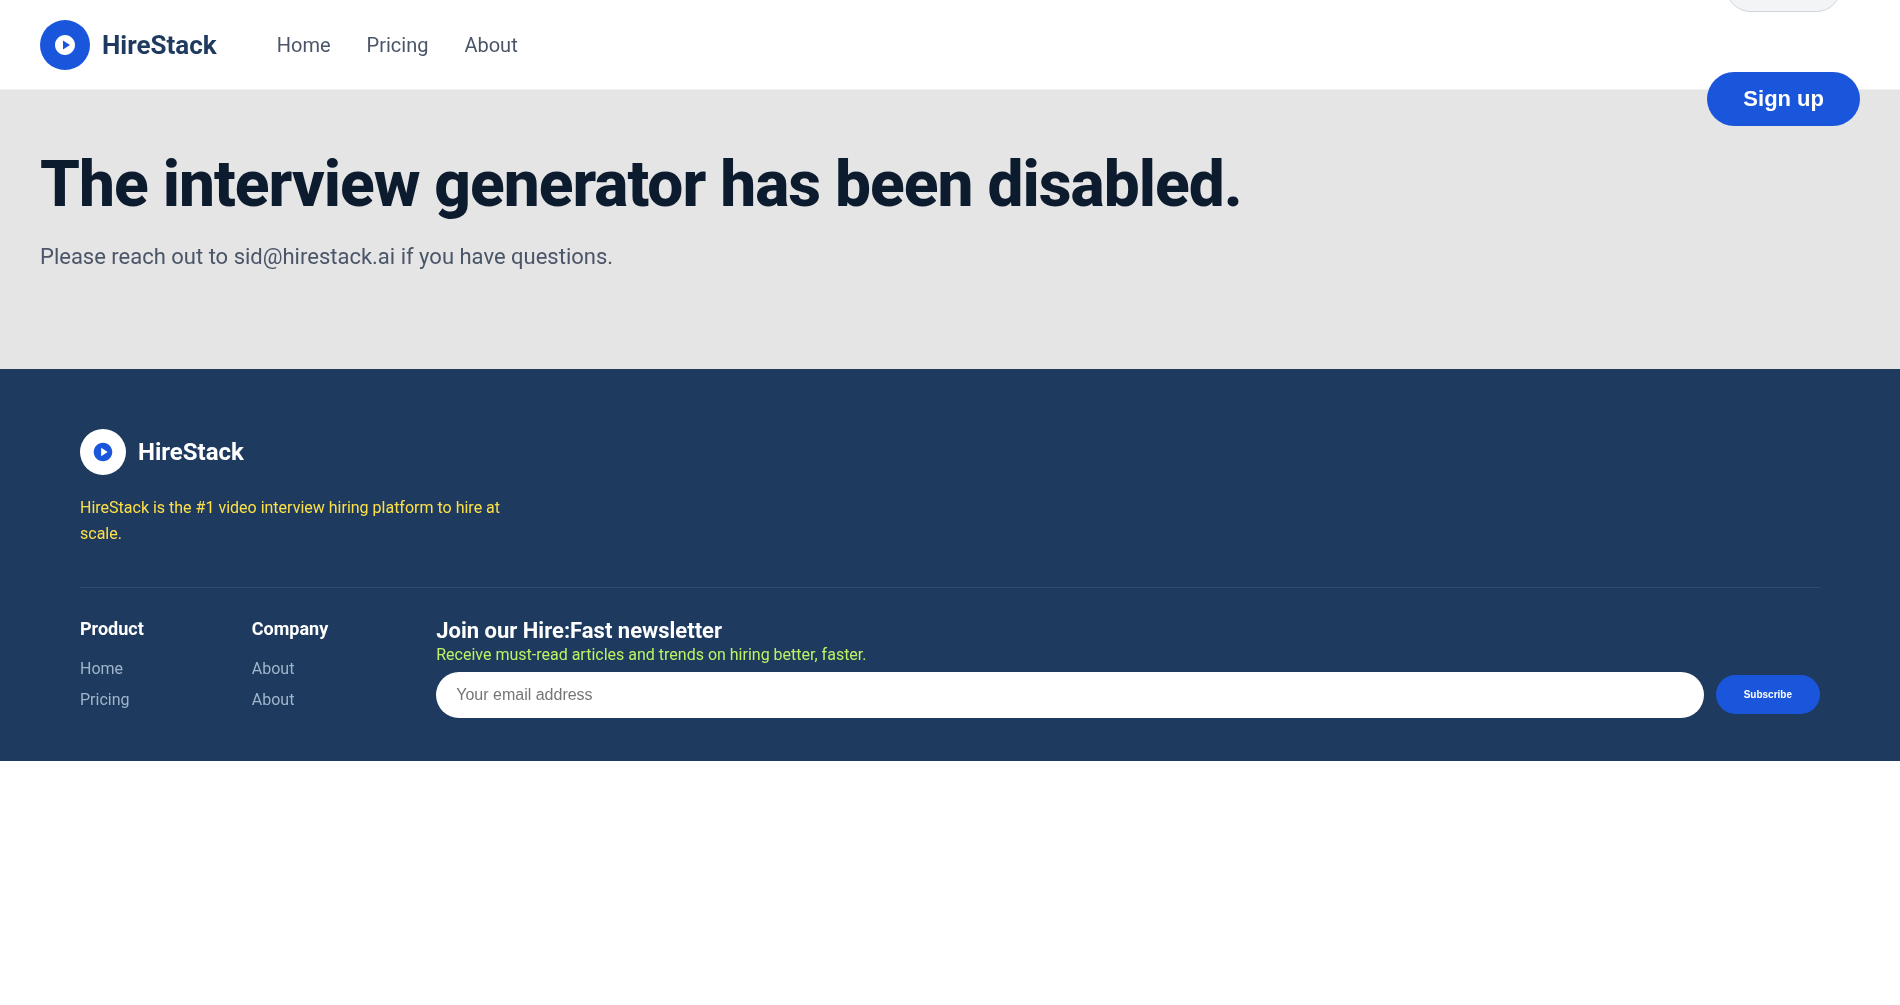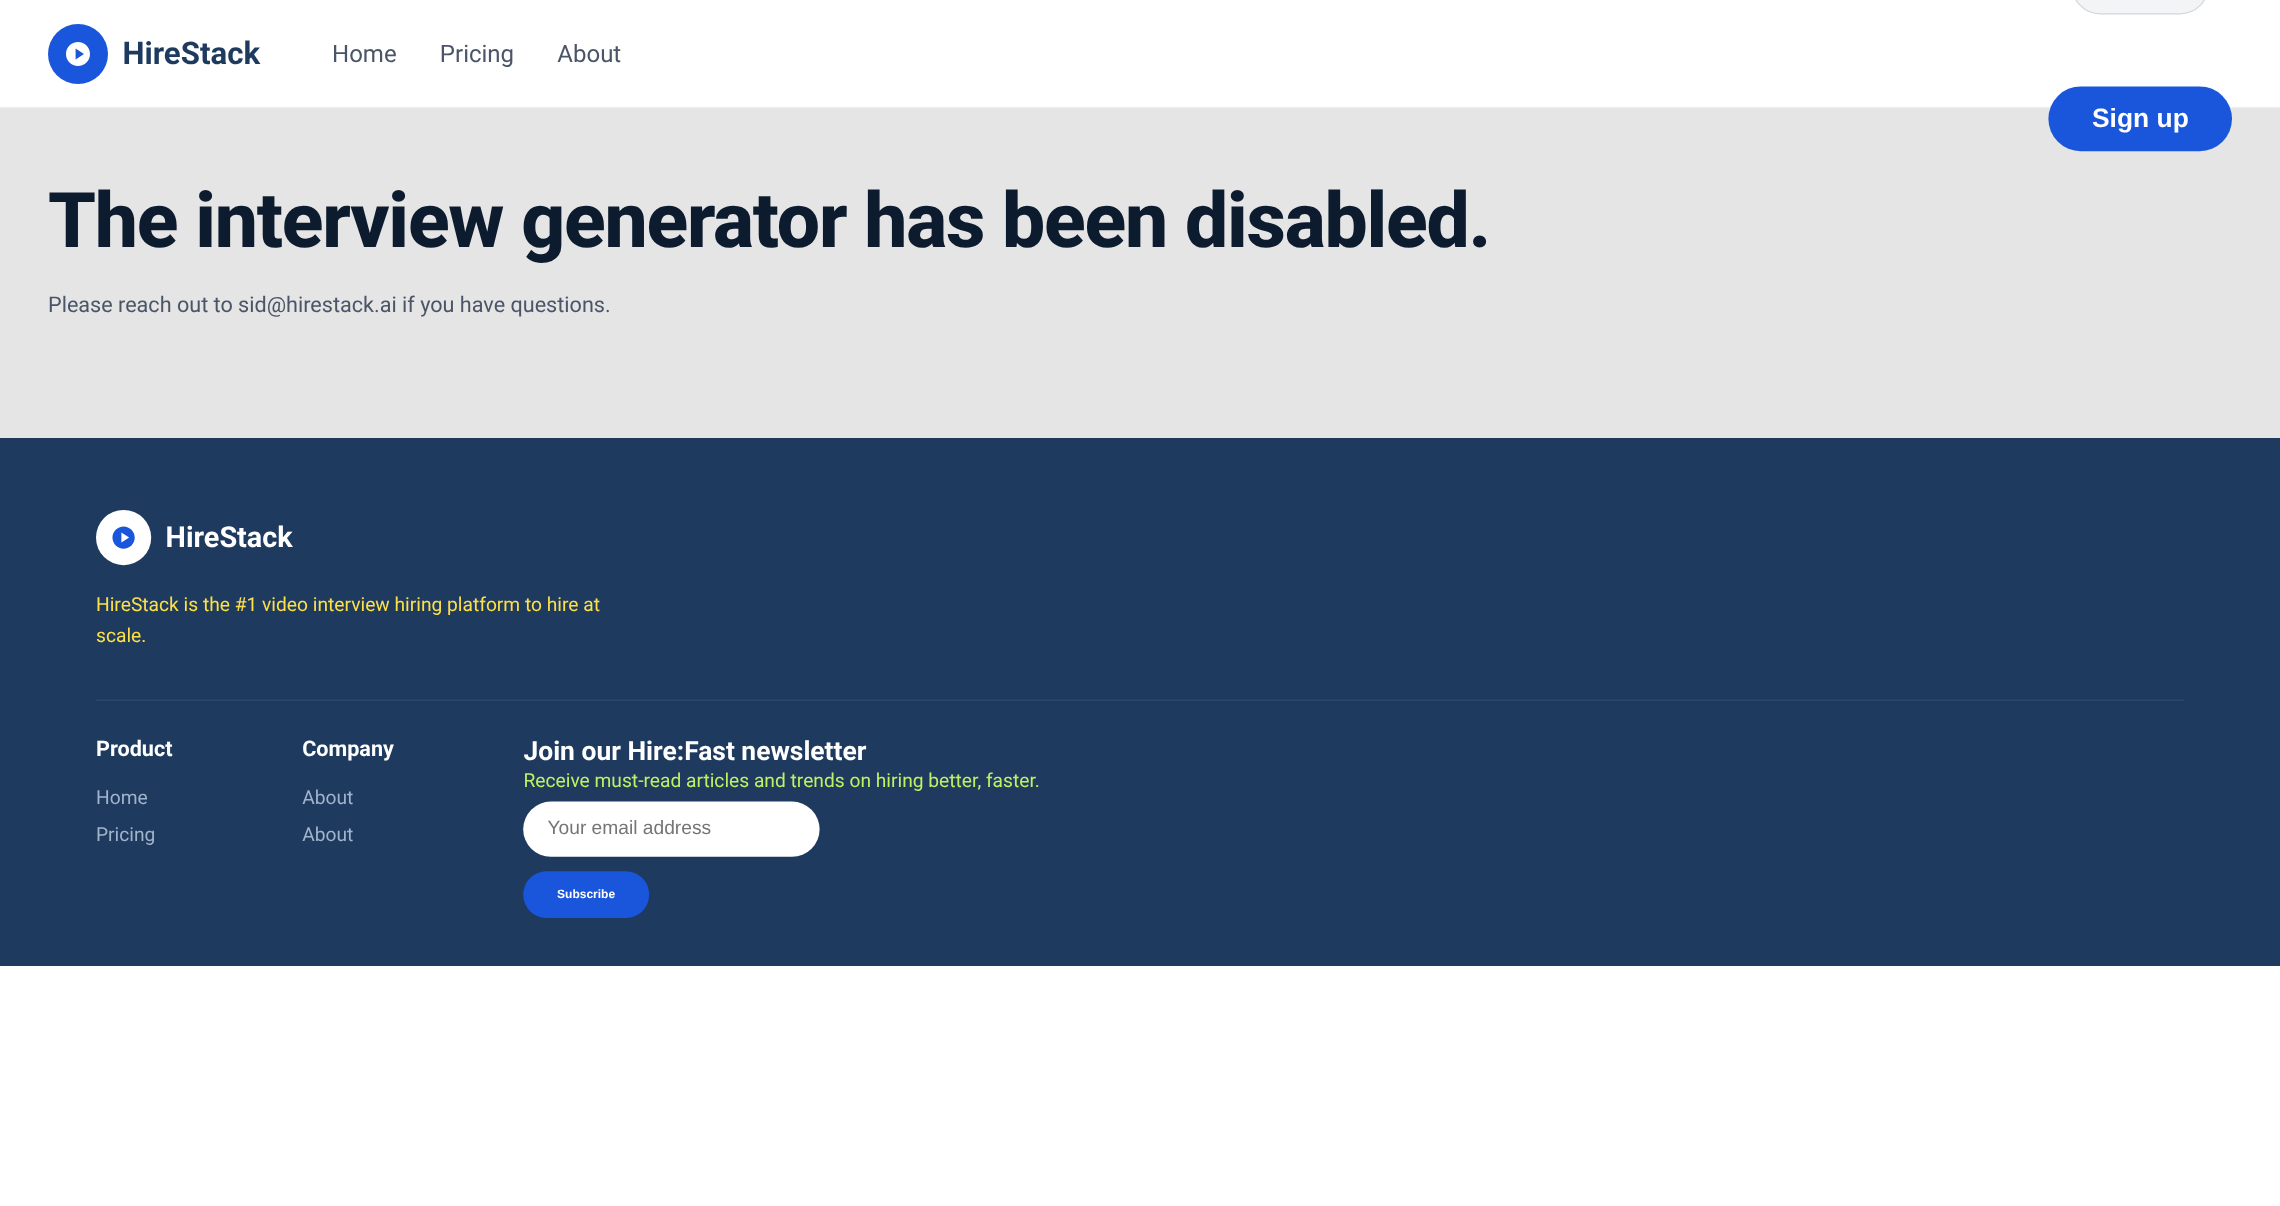--- a/index.html
+++ b/index.html
@@ -114,21 +114,21 @@
     .main-heading {
       font-size: 64px;
       font-weight: 800;
       color: #0d1b2e;
       line-height: 1.1;
       margin-bottom: 24px;
       letter-spacing: -1px;
     }
 
     .main-subtext {
-      font-size: 18px;
+      font-size: 22px;
       color: #4a5568;
       font-weight: 400;
     }
 
     
     .footer {
       background: #1e3a5f;
       padding: 60px 80px 40px 80px;
       color: #ffffff;
     }
@@ -211,22 +211,21 @@
     .footer-newsletter-desc {
       font-size: 16px;
       color: #bef264;
       line-height: 1.5;
       margin-bottom: 5px;
     }
 
     .footer-newsletter-form {
       display: flex;
       gap: 12px;
-      align-items: flex-start;
-      flex-direction: column;
+      align-items: center;
     }
 
     .footer-newsletter-input {
       flex: 1;
       padding: 14px 20px;
       border-radius: 50px;
       border: none;
       font-size: 16px;
       background: #ffffff;
       color: #333;

